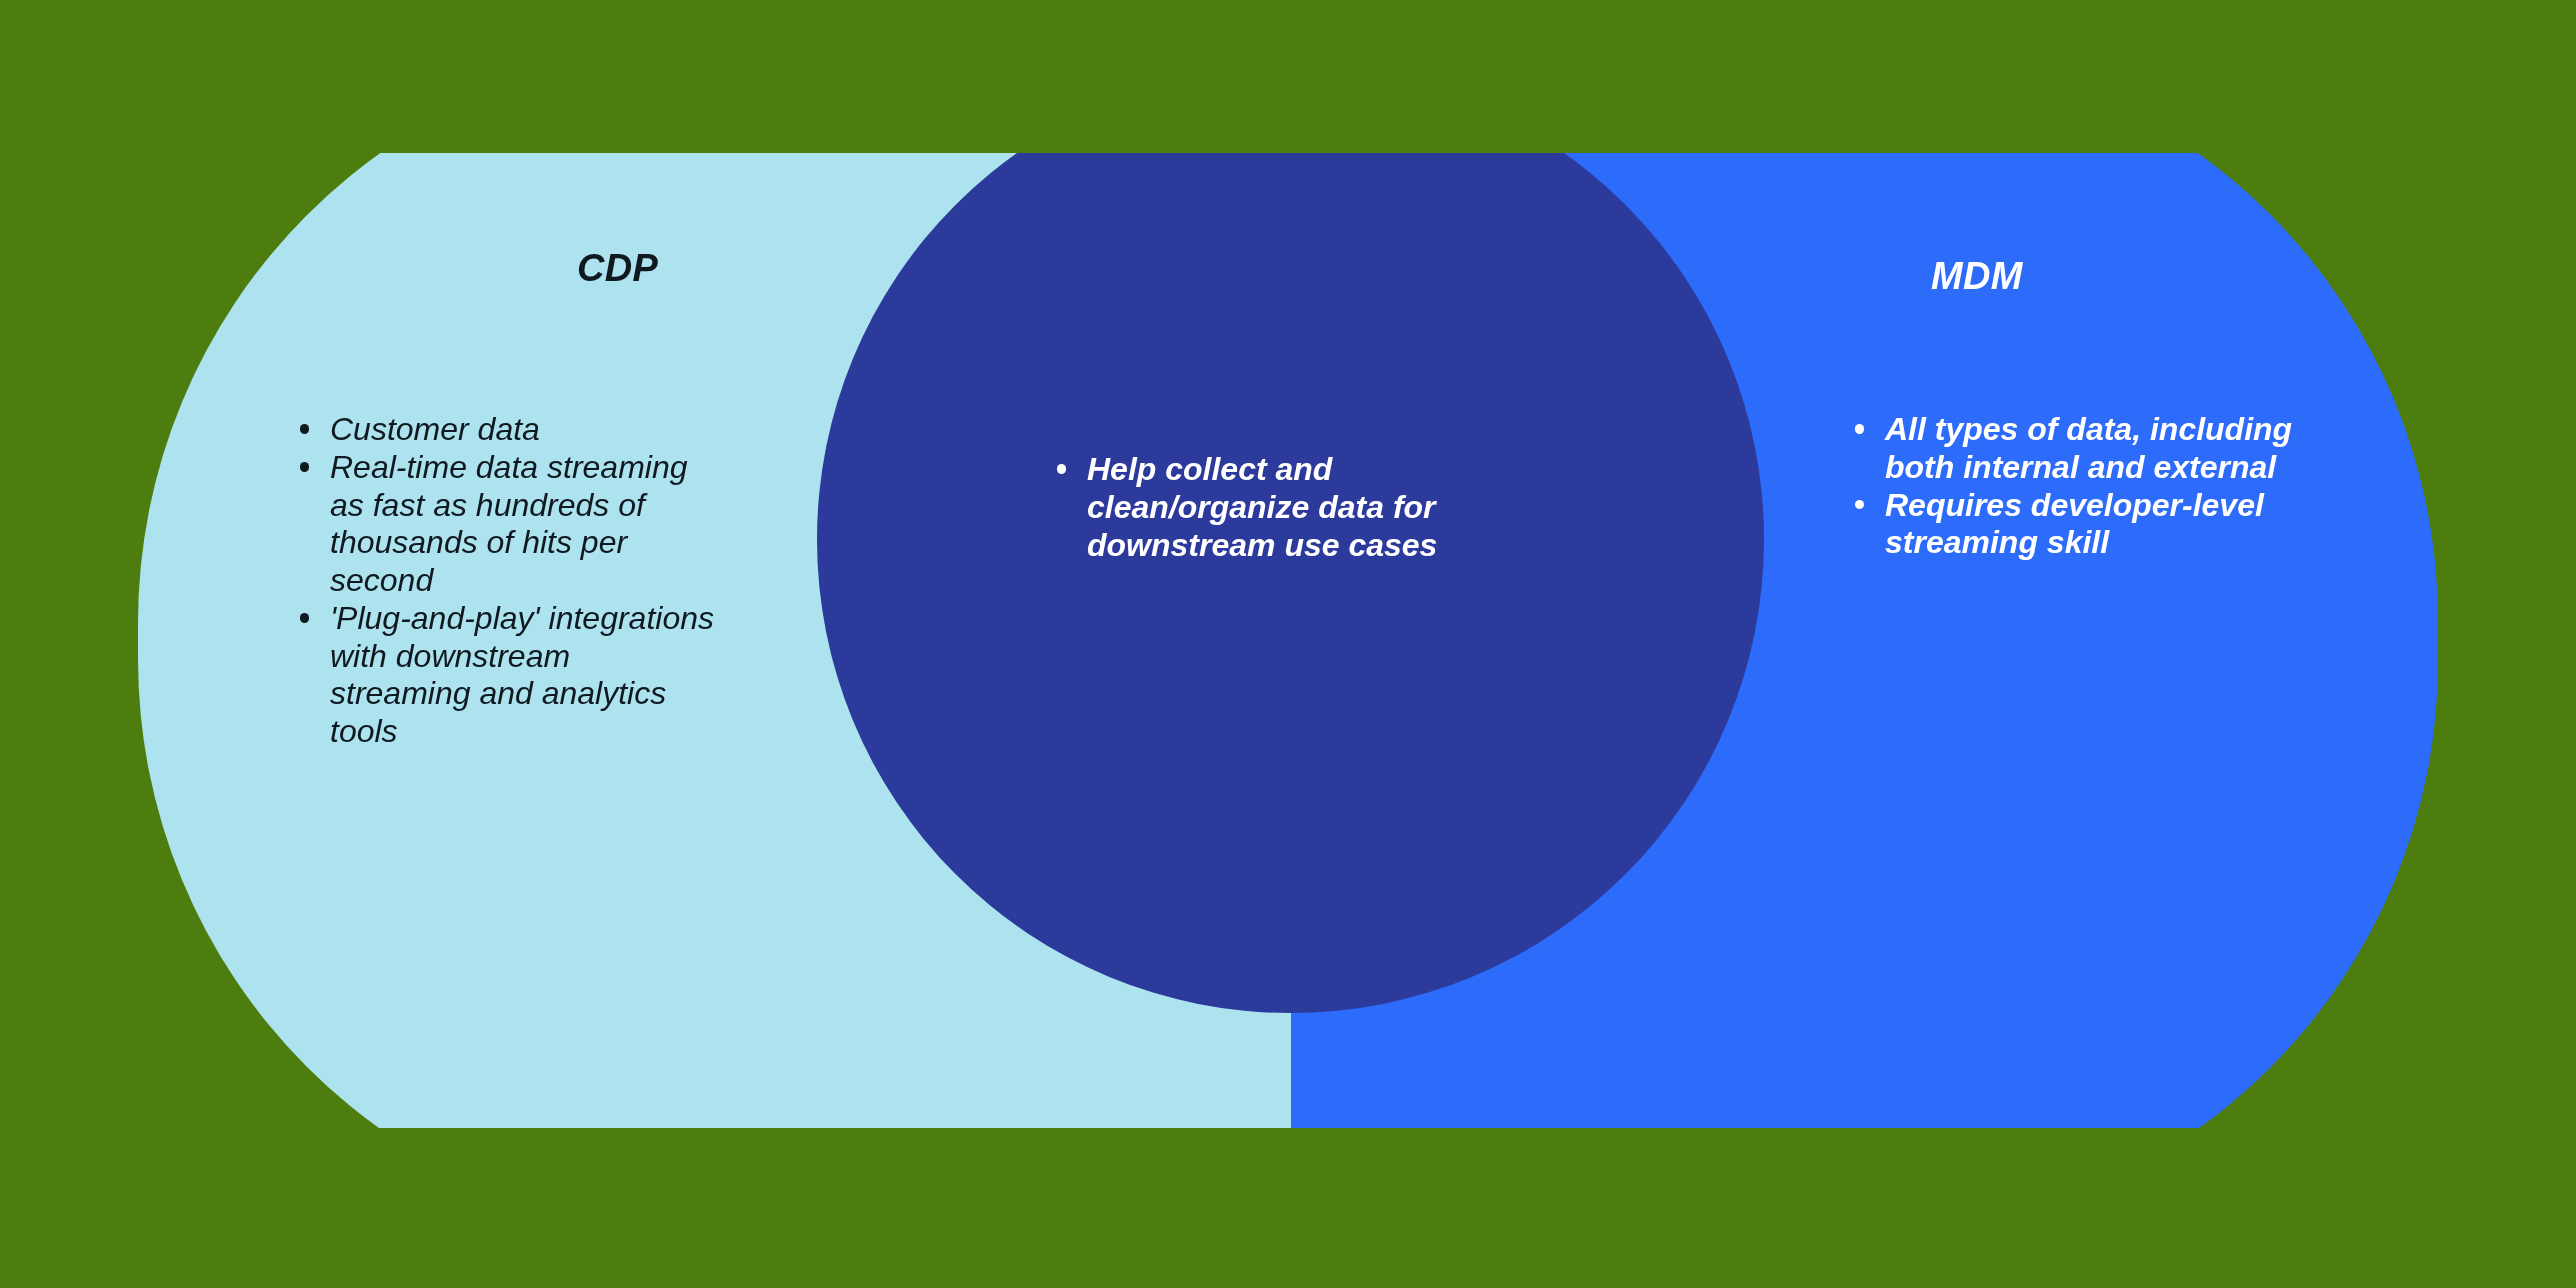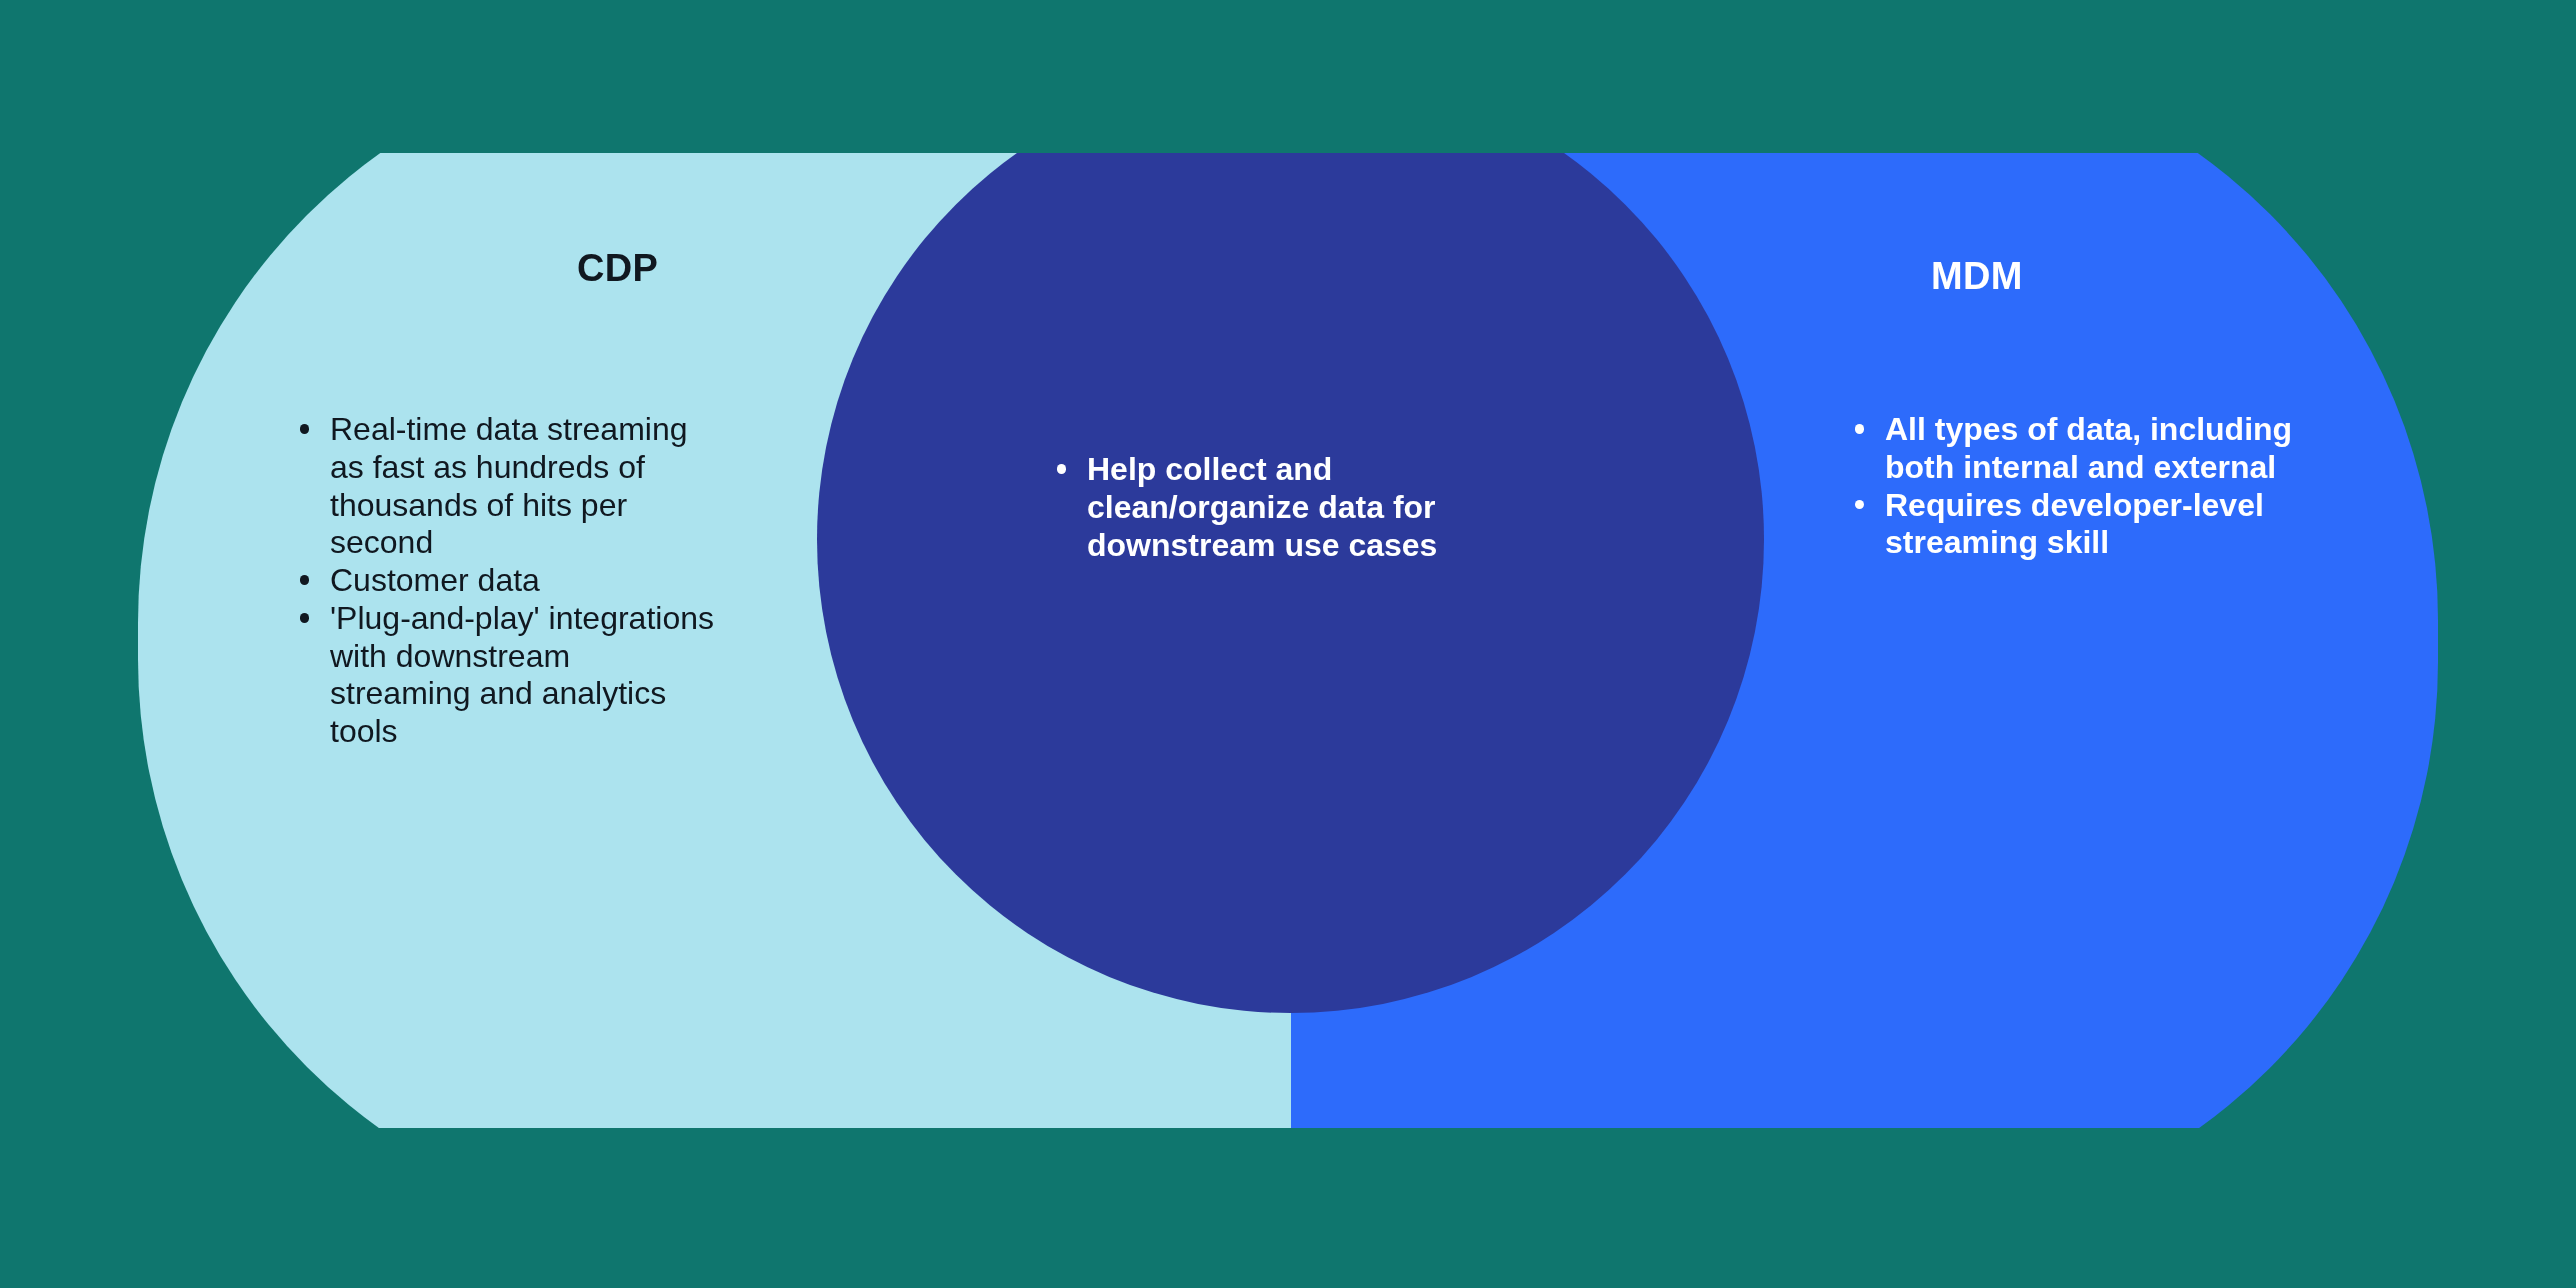--- a/index.html
+++ b/index.html
@@ -139,35 +139,35 @@
     font-size: 32px;
     line-height: 1.18;
     color: #ffffff;
     font-weight: bold;
   }
   #list-mdm li::before { top: 13.4px; }
 </style>
 </head>
 <body>
 
-<div id="venn-stage" style="background: #0f766e;">
+<div id="venn-stage" style="background: #4d7c0f; font-style: italic;">
 
   <div class="shape-band">
     <div class="lobe-left" style="background: rgb(172, 227, 238);"></div>
     <div class="lobe-right" style="background: rgb(45, 107, 251);"></div>
     <div class="lobe-center" style="background: rgb(44, 58, 155);"></div>
   </div>
 
   <div class="heading" id="heading-cdp" style="color: rgb(16, 24, 32);">CDP</div>
 
   <div class="heading" id="heading-mdm" style="color: rgb(255, 255, 255);">MDM</div>
 
   <ul class="bullets" id="list-cdp" style="color: rgb(16, 24, 32);">
+    <li>Customer data</li>
     <li>Real-time data streaming as fast as hundreds of thousands of hits per second</li>
-    <li>Customer data</li>
     <li>'Plug-and-play' integrations with downstream streaming and analytics tools</li>
   </ul>
 
   <ul class="bullets" id="list-center" style="color: rgb(255, 255, 255); margin-top: 40px;">
     <li>Help collect and clean/organize data for downstream use cases</li>
   </ul>
 
   <ul class="bullets" id="list-mdm" style="color: rgb(255, 255, 255);">
     <li>All types of data, including both internal and external</li>
     <li>Requires developer-level streaming skill</li>

